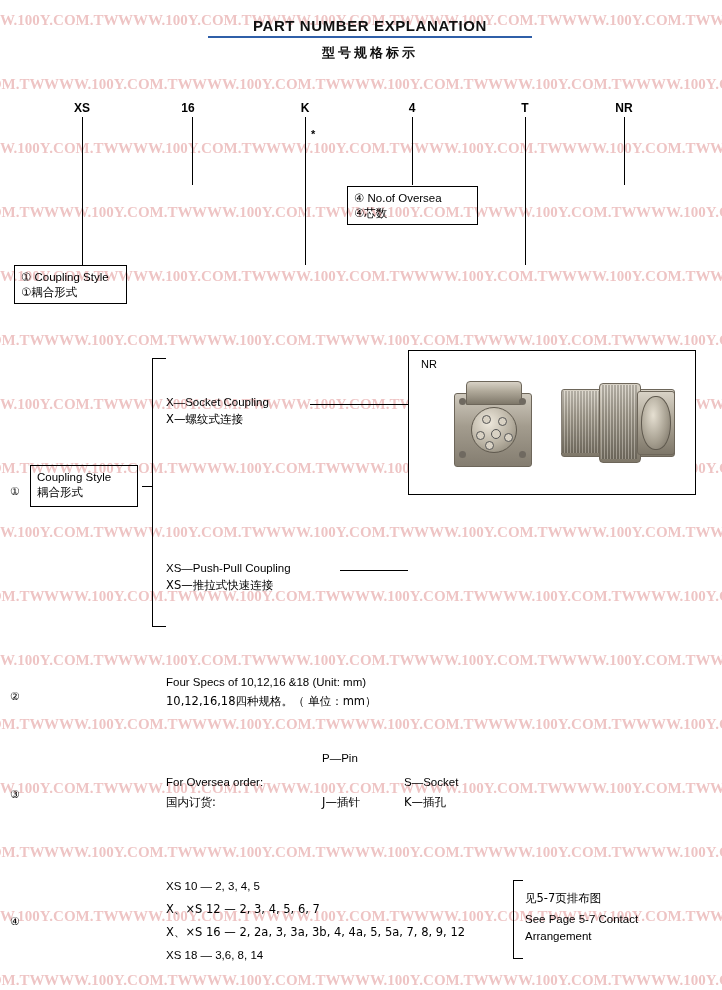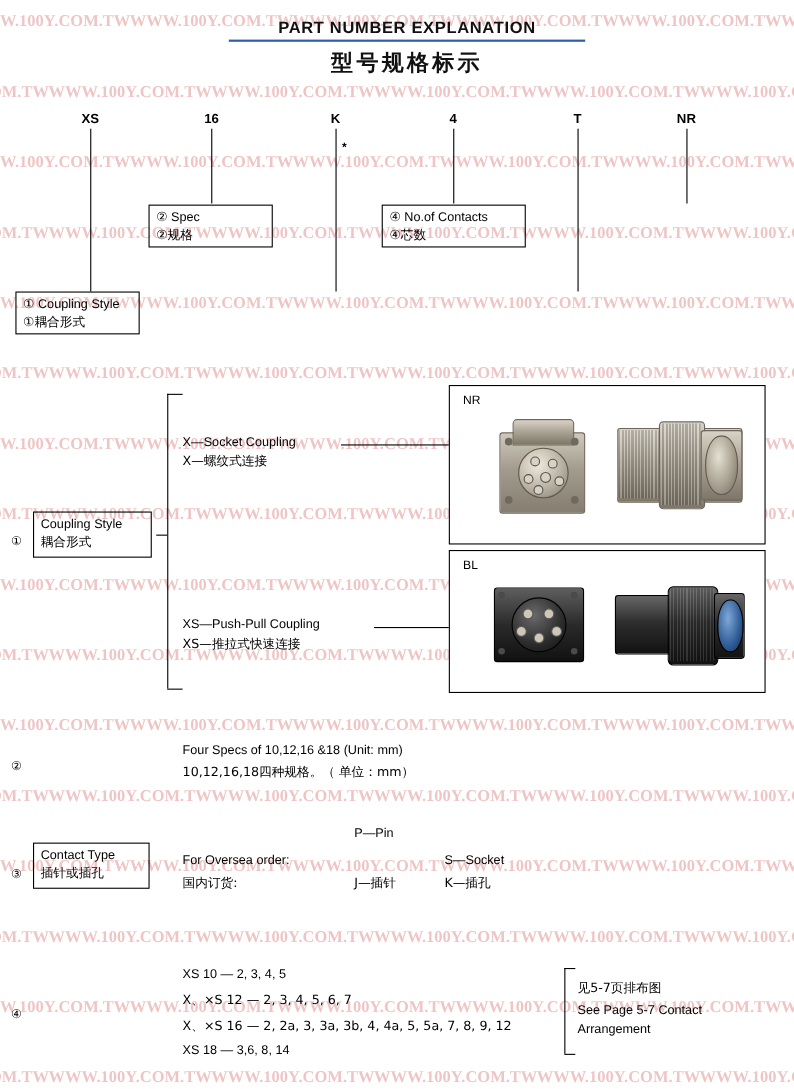--- a/index.html
+++ b/index.html
@@ -65,21 +65,21 @@
     background: #2f5fa8;
     z-index: 10;
   }
   .title-cn {
     position: absolute;
     left: 210px;
     top: 44px;
     width: 320px;
     text-align: center;
     font-family: "DejaVu Sans", sans-serif;
-    font-size: 20px;
+    font-size: 13px;
     font-weight: bold;
     color: #111;
     letter-spacing: 3px;
     z-index: 10;
   }
 
   
   .code {
     position: absolute;
     font-size: 12px;
@@ -210,41 +210,37 @@
 </head>
 <body>
 
 <div class="page">
 
   <div class="title-en">PART NUMBER EXPLANATION</div>
   <div class="title-rule"></div>
   <div class="title-cn">型号规格标示</div>
 
   <div class="code" style="left:60px; top:101px; width:44px;">XS</div>
-  <div class="code" style="left:155px; top:101px; width:44px;text-align:right;">16</div>
+  <div class="code" style="left:166px; top:101px; width:44px;">16</div>
   <div class="code" style="left:283px; top:101px; width:44px;">K</div>
   <div class="code" style="left:390px; top:101px; width:44px;">4</div>
   <div class="code" style="left:503px; top:101px; width:44px;">T</div>
   <div class="code" style="left:602px; top:101px; width:44px;">NR</div>
   <div class="code-star" style="left:311px; top:128px;">*</div>
 
   <div class="vline" style="left:82px;  top:117px; height:148px;"></div>
   <div class="vline" style="left:192px; top:117px; height:68px;"></div>
   <div class="vline" style="left:305px; top:117px; height:148px;"></div>
   <div class="vline" style="left:412px; top:117px; height:68px;"></div>
   <div class="vline" style="left:525px; top:117px; height:148px;"></div>
   <div class="vline" style="left:624px; top:117px; height:68px;"></div>
 
-  <div class="box" style="left:135px; top:186px; width:113px; height:39px;">
-    <div class="l1">② Spec</div>
-    <div class="l2">②规格</div>
-  </div>
 
   <div class="box" style="left:347px; top:186px; width:131px; height:39px;">
-    <div class="l1">④ No.of Contacts</div>
+    <div class="l1">④ No.of Oversea</div>
     <div class="l2">④芯数</div>
   </div>
 
 
   <div class="box" style="left:14px; top:265px; width:113px; height:39px;">
     <div class="l1">① Coupling Style</div>
     <div class="l2">①耦合形式</div>
   </div>
 
 
@@ -286,51 +282,26 @@
     <div class="ring" style="left:110px; top:100px; width:7px; height:7px; background:#6f6960;"></div>
 
     <div class="photo-img conn-cyl" style="left:152px; top:38px; width:112px; height:66px;"></div>
     <div class="knurl" style="left:152px; top:40px; width:40px; height:62px; opacity:0.55;"></div>
     <div class="photo-img conn-cyl" style="left:190px; top:32px; width:40px; height:78px; border-radius:4px;"></div>
     <div class="knurl" style="left:192px; top:34px; width:36px; height:74px; opacity:0.6;"></div>
     <div class="photo-img conn-cyl" style="left:228px; top:40px; width:36px; height:62px; border-radius:3px;"></div>
     <div class="pin-face" style="left:232px; top:45px; width:28px; height:52px; border-radius:14px/26px; background:radial-gradient(ellipse at 40% 35%, #e6e0d2 0%, #a39c8d 60%, #6f685c 100%); border:1px solid #5f594e;"></div>
   </div>
 
-  <div class="photo-panel" style="left:408px; top:500px; width:288px; height:130px;">
-    <div class="photo-label" style="left:12px; top:7px;">BL</div>
-
-    <div class="photo-img conn-black-sq" style="left:40px; top:33px; width:80px; height:66px;"></div>
-    <div class="pin-face" style="left:56px; top:42px; width:48px; height:48px; background:radial-gradient(circle at 40% 32%, #6a6a6a 0%, #2c2c2c 60%, #101010 100%); border:1px solid #000;"></div>
-    <div class="pin" style="left:66px; top:52px; width:8px; height:8px; background:#cfc7b6;"></div>
-    <div class="pin" style="left:85px; top:52px; width:8px; height:8px; background:#cfc7b6;"></div>
-    <div class="pin" style="left:60px; top:68px; width:8px; height:8px; background:#cfc7b6;"></div>
-    <div class="pin" style="left:76px; top:74px; width:8px; height:8px; background:#cfc7b6;"></div>
-    <div class="pin" style="left:92px; top:68px; width:8px; height:8px; background:#cfc7b6;"></div>
-    <div class="ring" style="left:44px; top:37px; width:6px; height:6px; background:#4a4a4a;"></div>
-    <div class="ring" style="left:110px; top:37px; width:6px; height:6px; background:#4a4a4a;"></div>
-    <div class="ring" style="left:44px; top:88px; width:6px; height:6px; background:#4a4a4a;"></div>
-    <div class="ring" style="left:110px; top:88px; width:6px; height:6px; background:#4a4a4a;"></div>
-
-    <div class="photo-img conn-black-cyl" style="left:150px; top:40px; width:52px; height:52px;"></div>
-    <div class="photo-img conn-black-cyl" style="left:198px; top:32px; width:44px; height:70px; border-radius:5px;"></div>
-    <div class="knurl" style="left:200px; top:34px; width:40px; height:66px; opacity:0.35;"></div>
-    <div class="photo-img conn-black-cyl" style="left:240px; top:38px; width:26px; height:58px; border-radius:3px;"></div>
-    <div class="pin-face" style="left:243px; top:44px; width:22px; height:46px; border-radius:11px/23px; background:radial-gradient(ellipse at 40% 35%, #7fa8d8 0%, #2f5c96 60%, #13294a 100%); border:1px solid #000;"></div>
-  </div>
 
   <div class="marker" style="left:10px; top:690px;">②</div>
   <div class="txt" style="left:166px; top:674px;">Four Specs of 10,12,16 &amp;18 (Unit: mm)</div>
   <div class="txt cn" style="left:166px; top:693px;">10,12,16,18四种规格。（ 单位：mm）</div>
 
   <div class="marker" style="left:10px; top:788px;">③</div>
-  <div class="box" style="left:30px; top:766px; width:106px; height:42px;">
-    <div class="l1">Contact Type</div>
-    <div class="l2">插针或插孔</div>
-  </div>
   <div class="txt" style="left:166px; top:774px;">For Oversea order:</div>
   <div class="txt" style="left:322px; top:750px;">P—Pin</div>
   <div class="txt" style="left:404px; top:774px;">S—Socket</div>
   <div class="txt cn" style="left:166px; top:794px;">国内订货:</div>
   <div class="txt cn" style="left:322px; top:794px;">J—插针</div>
   <div class="txt cn" style="left:404px; top:794px;">K—插孔</div>
 
   <div class="marker" style="left:10px; top:915px;">④</div>
   <div class="txt" style="left:166px; top:878px;">XS 10 — 2, 3, 4, 5</div>
   <div class="txt cn" style="left:166px; top:901px;">X、×S 12 — 2, 3, 4, 5, 6, 7</div>

